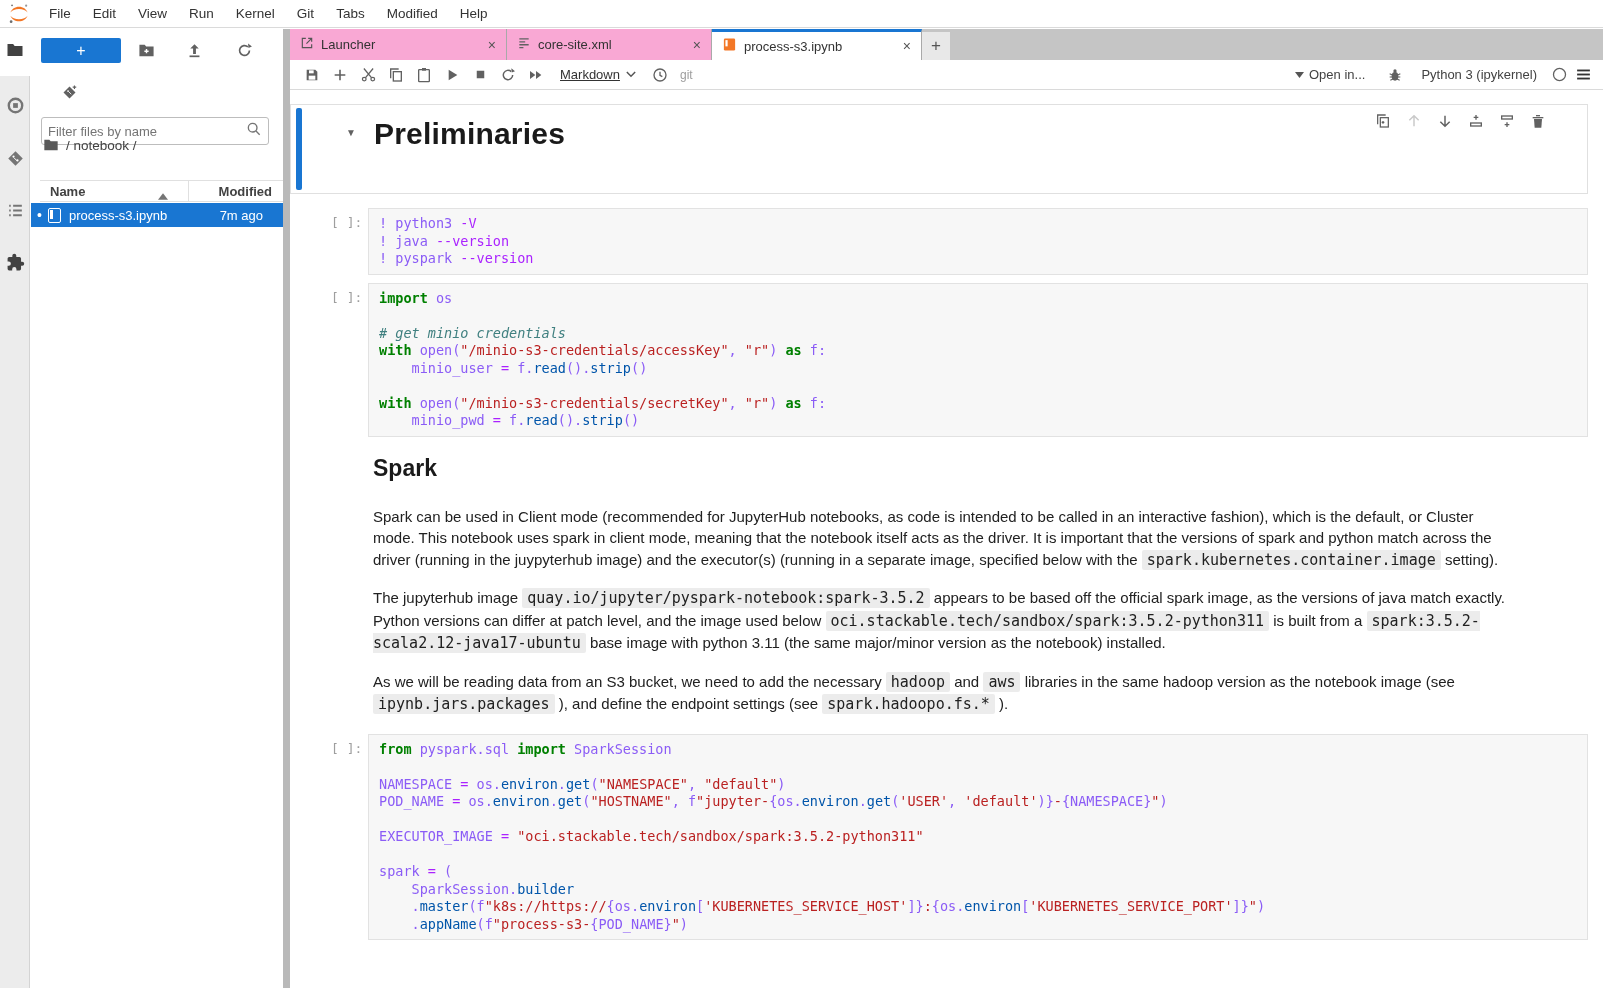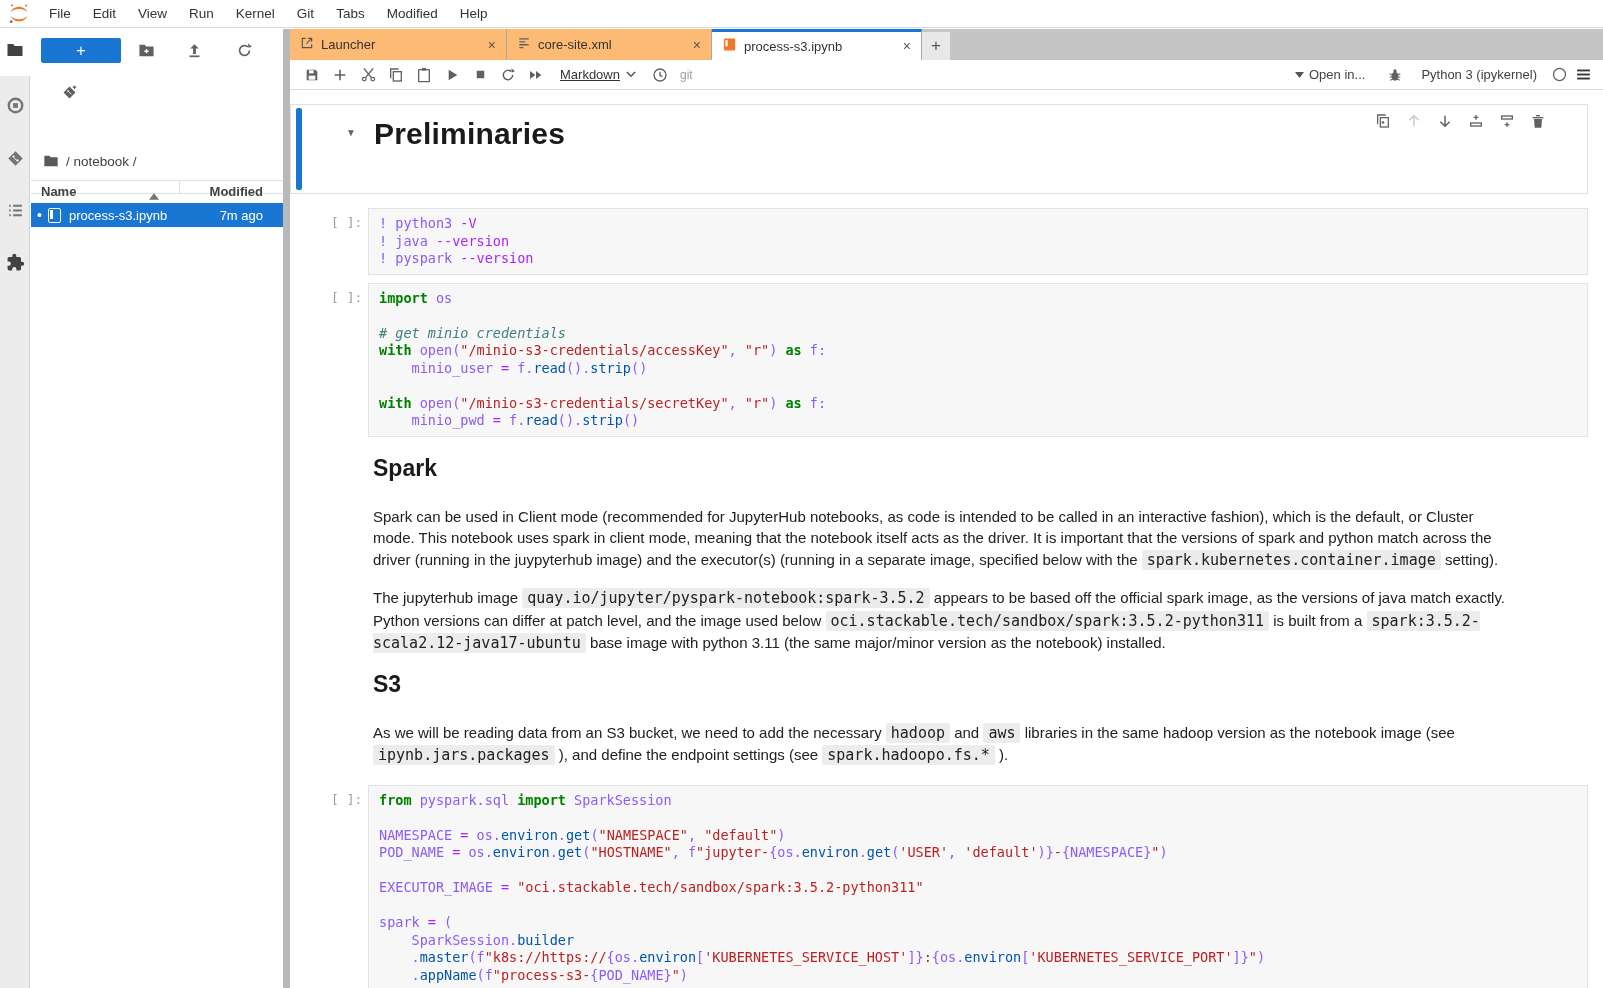--- a/index.html
+++ b/index.html
@@ -22,44 +22,44 @@
   .filebrowser { position:absolute; left:31px; top:29px; bottom:0; width:252px; background:#fff; }
   .fb-new-btn { position:absolute; left:10px; top:9px; width:80px; height:25px; background:#1976d2;
     border:none; border-radius:2px; color:#fff; font-size:16px; line-height:23px; text-align:center; }
   .fb-tool { position:absolute; top:11px; width:20px; height:20px; display:flex; align-items:center; justify-content:center; }
   .fb-gitclone { position:absolute; left:30px; top:55px; width:18px; height:18px; }
   .fb-filter { position:absolute; left:10px; top:88px; width:228px; height:28px; border:1px solid #bdbdbd;
     border-radius:3px; background:#fff; display:flex; align-items:center; padding:0 6px; }
   .fb-filter input { flex:1; border:none; outline:none; font-size:13px; color:#555;
     font-family:"Liberation Sans", sans-serif; background:transparent; }
   .fb-filter input::placeholder { color:#757575; }
-  .breadcrumb { position:absolute; left:12px; top:124px; display:flex; align-items:center; gap:7px;
+  .breadcrumb { position:absolute; left:12px; top:108px; display:flex; align-items:center; gap:7px;
     font-size:13.5px; color:#424242; }
-  .fb-header { position:absolute; left:0; top:151px; width:100%; height:14px; border-top:1px solid #e0e0e0;
+  .fb-header { position:absolute; left:9px; top:151px; width:100%; height:22px; border-top:1px solid #e0e0e0;
     border-bottom:1px solid #e0e0e0; font-size:13px; color:#424242; font-weight:bold; }
   .fb-header .col-name { position:absolute; left:10px; top:3px; }
   .fb-header .sort { position:absolute; left:118px; top:7px; }
   .fb-header .col-div { position:absolute; left:148px; top:0; bottom:0; width:1px; background:#e0e0e0; }
   .fb-header .col-mod { position:absolute; right:20px; top:3px; }
   .fb-row { position:absolute; left:0; top:174px; width:100%; height:24px; background:#1976d2; color:#fff;
     font-size:13px; display:flex; align-items:center; }
   .fb-row .dot { margin-left:6px; font-size:14px; }
   .fb-row .nbicon { margin-left:6px; width:13px; height:15px; border:1.5px solid #fff; border-radius:2px; position:relative; }
   .fb-row .nbicon::after { content:""; position:absolute; left:1px; top:1px; width:3px; height:9px; background:#fff; }
   .fb-row .fname { margin-left:8px; }
   .fb-row .fmod { margin-left:auto; margin-right:20px; }
 
   
   .panel-divider { position:absolute; left:283px; top:29px; bottom:0; width:7px; background:#b9b9b9; }
 
   
   .main { position:absolute; left:290px; top:29px; right:0; bottom:0; }
   .tabstrip { position:absolute; left:0; top:0; right:0; height:31px; background:#c5c5c5; display:flex; }
   .tab { height:31px; display:flex; align-items:center; padding:0 10px; font-size:13px; color:#333;
-    background:#fdba74; border-right:1px solid #a9a9a9; }
+    background:#f9a8d4; border-right:1px solid #a9a9a9; }
   .tab.active { background:#fff; border-top:3px solid #1976d2; border-right:1px solid #a9a9a9; }
   .tab .tab-label { margin-left:7px; }
   .tab .tab-close { margin-left:auto; padding-left:14px; color:#555; font-size:14px; }
   .tab-launcher { width:217px; } .tab-xml { width:205px; } .tab-nb { width:210px; }
   .tab-add { width:28px; height:28px; margin-top:3px; background:#e8e8e8; color:#555; font-size:17px;
     display:flex; align-items:center; justify-content:center; }
 
   .nb-toolbar { position:absolute; left:0; top:31px; right:0; height:30px; background:#fff;
     border-bottom:1px solid #dadada; display:flex; align-items:center; padding:0 8px; }
   .tb-btn { width:28px; height:24px; display:flex; align-items:center; justify-content:center; }
@@ -179,20 +179,29 @@
       </svg>
   </span>
   <span class="fb-gitclone">
     <svg viewBox="0 0 24 24" width="17" height="17">
         <rect x="6" y="6" width="12" height="12" transform="rotate(45 12 12)" fill="#616161"></rect>
         <circle cx="10" cy="10" r="1.3" fill="#fff"></circle>
         <path d="M11 11l3.5 3.5" stroke="#fff" stroke-width="1.2"></path>
         <path d="M19 2v5M16.5 4.5h5" stroke="#616161" stroke-width="1.6"></path>
       </svg>
   </span>
+  <div class="fb-filter">
+    <input type="text" placeholder="Filter files by name" style="">
+    <span>
+      <svg viewBox="0 0 24 24" width="16" height="16">
+          <circle cx="10" cy="10" r="6.5" fill="none" stroke="#757575" stroke-width="2"></circle>
+          <path d="M15 15l5.5 5.5" stroke="#757575" stroke-width="2"></path>
+        </svg>
+    </span>
+  </div>
   <div class="breadcrumb">
     <svg viewBox="0 0 24 24" width="16" height="16" fill="#5a5a5a">
         <path d="M9.5 4H2v16h20V6.5H11.5l-2-2.5z"></path>
       </svg>
     <span>/ notebook /</span>
   </div>
   <div class="fb-header">
     <span class="col-name">Name</span>
     <span class="sort">
       <svg viewBox="0 0 12 8" width="10" height="7">
@@ -401,21 +410,20 @@
       <div class="editor"><div class="cm-line"><span class="tk-kw">import</span><span class="tk-pl"> os</span></div><div class="cm-line">&nbsp;</div><div class="cm-line"><span class="tk-com"># get minio credentials</span></div><div class="cm-line"><span class="tk-kw">with</span><span class="tk-pl"> open(</span><span class="tk-str">"/minio-s3-credentials/accessKey"</span><span class="tk-pl">, </span><span class="tk-str">"r"</span><span class="tk-pl">) </span><span class="tk-kw">as</span><span class="tk-pl"> f:</span></div><div class="cm-line"><span class="tk-pl">    minio_user </span><span class="tk-op">=</span><span class="tk-pl"> f.</span><span class="tk-pr">read</span><span class="tk-pl">().</span><span class="tk-pr">strip</span><span class="tk-pl">()</span></div><div class="cm-line">&nbsp;</div><div class="cm-line"><span class="tk-kw">with</span><span class="tk-pl"> open(</span><span class="tk-str">"/minio-s3-credentials/secretKey"</span><span class="tk-pl">, </span><span class="tk-str">"r"</span><span class="tk-pl">) </span><span class="tk-kw">as</span><span class="tk-pl"> f:</span></div><div class="cm-line"><span class="tk-pl">    minio_pwd </span><span class="tk-op">=</span><span class="tk-pl"> f.</span><span class="tk-pr">read</span><span class="tk-pl">().</span><span class="tk-pr">strip</span><span class="tk-pl">()</span></div></div>
     </div>
 
     <div class="cell-rendered">
       <h2 class="md-h2">Spark</h2>
       <p class="md-p">Spark can be used in Client mode (recommended for JupyterHub notebooks, as code is intended to be called in an interactive fashion), which is the default, or Cluster mode. This notebook uses spark in client mode, meaning that the notebook itself acts as the driver. It is important that the versions of spark and python match across the driver (running in the juypyterhub image) and the executor(s) (running in a separate image, specified below with the <code class="md-code">spark.kubernetes.container.image</code> setting).</p>
       <p class="md-p">The jupyterhub image <code class="md-code">quay.io/jupyter/pyspark-notebook:spark-3.5.2</code> appears to be based off the official spark image, as the versions of java match exactly. Python versions can differ at patch level, and the image used below <code class="md-code">oci.stackable.tech/sandbox/spark:3.5.2-python311</code> is built from a <code class="md-code">spark:3.5.2-scala2.12-java17-ubuntu</code> base image with python 3.11 (the same major/minor version as the notebook) installed.</p>
     </div>
 
     <div class="cell-rendered mt-lg">
-      <h2 class="md-h2">S3</h2>
       <p class="md-p">As we will be reading data from an S3 bucket, we need to add the necessary <code class="md-code">hadoop</code> and <code class="md-code">aws</code> libraries in the same hadoop version as the notebook image (see <code class="md-code">ipynb.jars.packages</code> ), and define the endpoint settings (see <code class="md-code">spark.hadoopo.fs.*</code> ).</p>
     </div>
 
     <div class="cell-code" style="margin-top:18px;">
       <div class="prompt">[ ]:</div>
       <div class="editor"><div class="cm-line"><span class="tk-kw">from</span><span class="tk-pl"> pyspark.sql </span><span class="tk-kw">import</span><span class="tk-pl"> SparkSession</span></div><div class="cm-line">&nbsp;</div><div class="cm-line"><span class="tk-pl">NAMESPACE </span><span class="tk-op">=</span><span class="tk-pl"> os.</span><span class="tk-pr">environ</span><span class="tk-pl">.</span><span class="tk-pr">get</span><span class="tk-pl">(</span><span class="tk-str">"NAMESPACE"</span><span class="tk-pl">, </span><span class="tk-str">"default"</span><span class="tk-pl">)</span></div><div class="cm-line"><span class="tk-pl">POD_NAME </span><span class="tk-op">=</span><span class="tk-pl"> os.</span><span class="tk-pr">environ</span><span class="tk-pl">.</span><span class="tk-pr">get</span><span class="tk-pl">(</span><span class="tk-str">"HOSTNAME"</span><span class="tk-pl">, f</span><span class="tk-str">"jupyter-</span><span class="tk-pl">{os.</span><span class="tk-pr">environ</span><span class="tk-pl">.</span><span class="tk-pr">get</span><span class="tk-pl">(</span><span class="tk-str">'USER'</span><span class="tk-pl">, </span><span class="tk-str">'default'</span><span class="tk-pl">)}</span><span class="tk-str">-</span><span class="tk-pl">{NAMESPACE}</span><span class="tk-str">"</span><span class="tk-pl">)</span></div><div class="cm-line">&nbsp;</div><div class="cm-line"><span class="tk-pl">EXECUTOR_IMAGE </span><span class="tk-op">=</span><span class="tk-pl"> </span><span class="tk-str">"oci.stackable.tech/sandbox/spark:3.5.2-python311"</span></div><div class="cm-line">&nbsp;</div><div class="cm-line"><span class="tk-pl">spark </span><span class="tk-op">=</span><span class="tk-pl"> (</span></div><div class="cm-line"><span class="tk-pl">    SparkSession.</span><span class="tk-pr">builder</span></div><div class="cm-line"><span class="tk-pl">    .</span><span class="tk-pr">master</span><span class="tk-pl">(f</span><span class="tk-str">"k8s://https://</span><span class="tk-pl">{os.</span><span class="tk-pr">environ</span><span class="tk-pl">[</span><span class="tk-str">'KUBERNETES_SERVICE_HOST'</span><span class="tk-pl">]}</span><span class="tk-str">:</span><span class="tk-pl">{os.</span><span class="tk-pr">environ</span><span class="tk-pl">[</span><span class="tk-str">'KUBERNETES_SERVICE_PORT'</span><span class="tk-pl">]}</span><span class="tk-str">"</span><span class="tk-pl">)</span></div><div class="cm-line"><span class="tk-pl">    .</span><span class="tk-pr">appName</span><span class="tk-pl">(f</span><span class="tk-str">"process-s3-</span><span class="tk-pl">{POD_NAME}</span><span class="tk-str">"</span><span class="tk-pl">)</span></div></div>
     </div>
 
   </div>
 </div>

